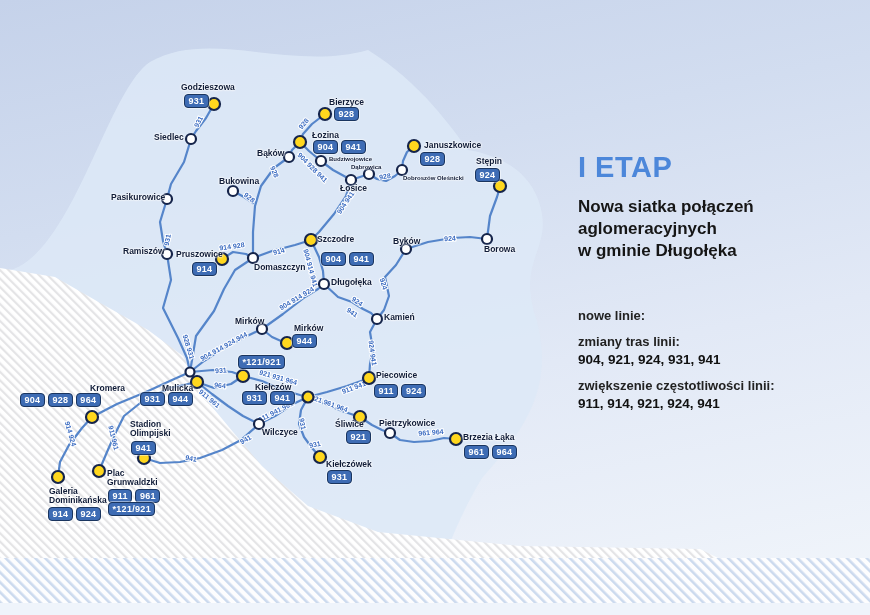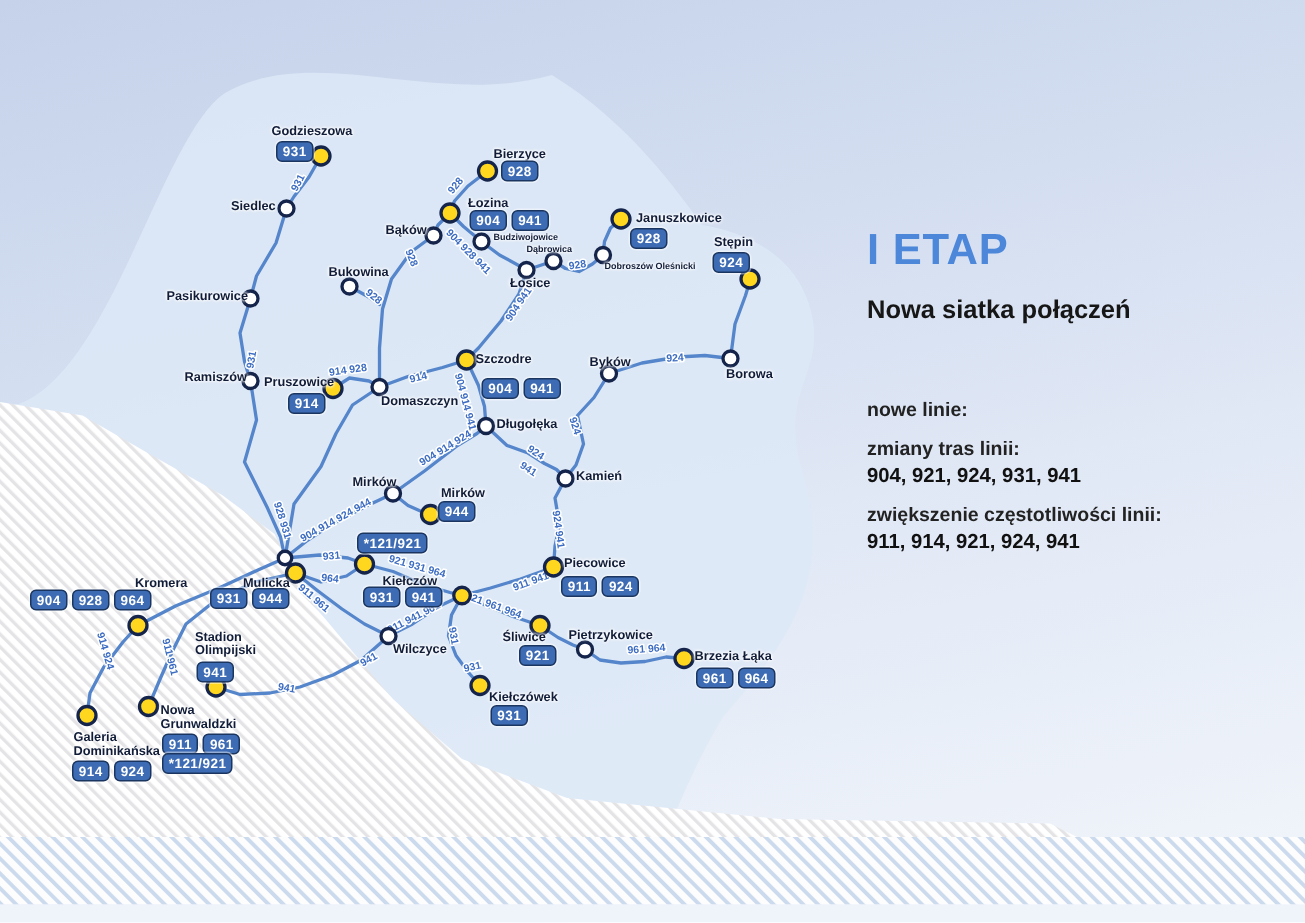--- a/index.html
+++ b/index.html
@@ -322,21 +322,21 @@
         <span class="badge">964</span>
       </div>
       <div class="st-label" style="left: 130px; top: 420px;">
         <div>Stadion</div>
         <div>Olimpijski</div>
       </div>
       <div class="badge-row" style="left: 131px; top: 441px;">
         <span class="badge">941</span>
       </div>
       <div class="st-label" style="left: 107px; top: 469px;">
-        <div>Nowa</div>
+        <div>Plac</div>
         <div>Grunwaldzki</div>
       </div>
       <div class="badge-row" style="left: 108px; top: 489px;">
         <span class="badge">911</span>
         <span class="badge">961</span>
       </div>
       <div class="badge-row" style="left: 108px; top: 502px;">
         <span class="badge">*121/921</span>
       </div>
       <div class="st-label" style="left: 49px; top: 487px;">
@@ -346,20 +346,22 @@
       <div class="badge-row" style="left: 48px; top: 507px;">
         <span class="badge">914</span>
         <span class="badge">924</span>
       </div>
     </div>
 
   <div id="panel">
     <div class="panel-title">I ETAP</div>
     <div class="panel-heading">
       <div>Nowa siatka połączeń</div>
+      <div>aglomeracyjnych</div>
+      <div>w gminie Długołęka</div>
     </div>
     <div class="panel-sections">
       <div class="section">
         <div class="lbl">nowe linie:</div>
       </div>
       <div class="section">
         <div class="lbl">zmiany tras linii:</div>
         <div class="vals">904, 921, 924, 931, 941</div>
       </div>
       <div class="section">

